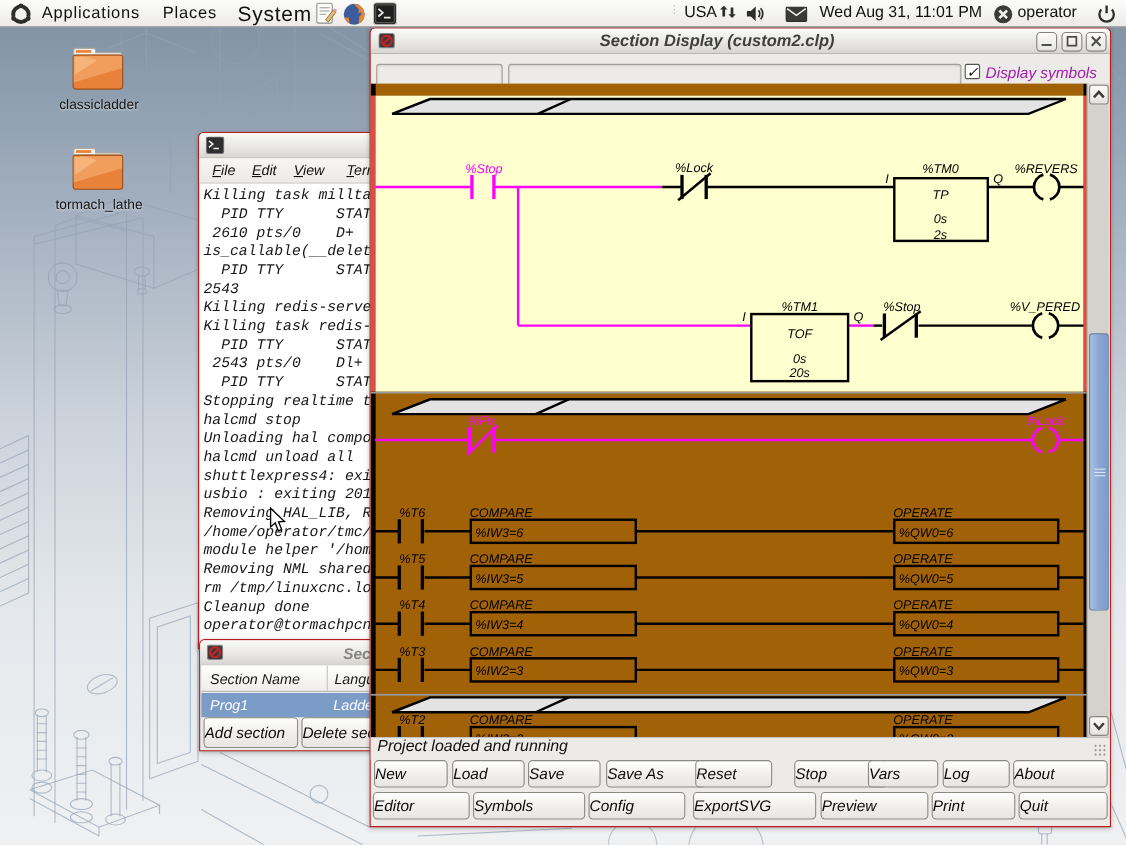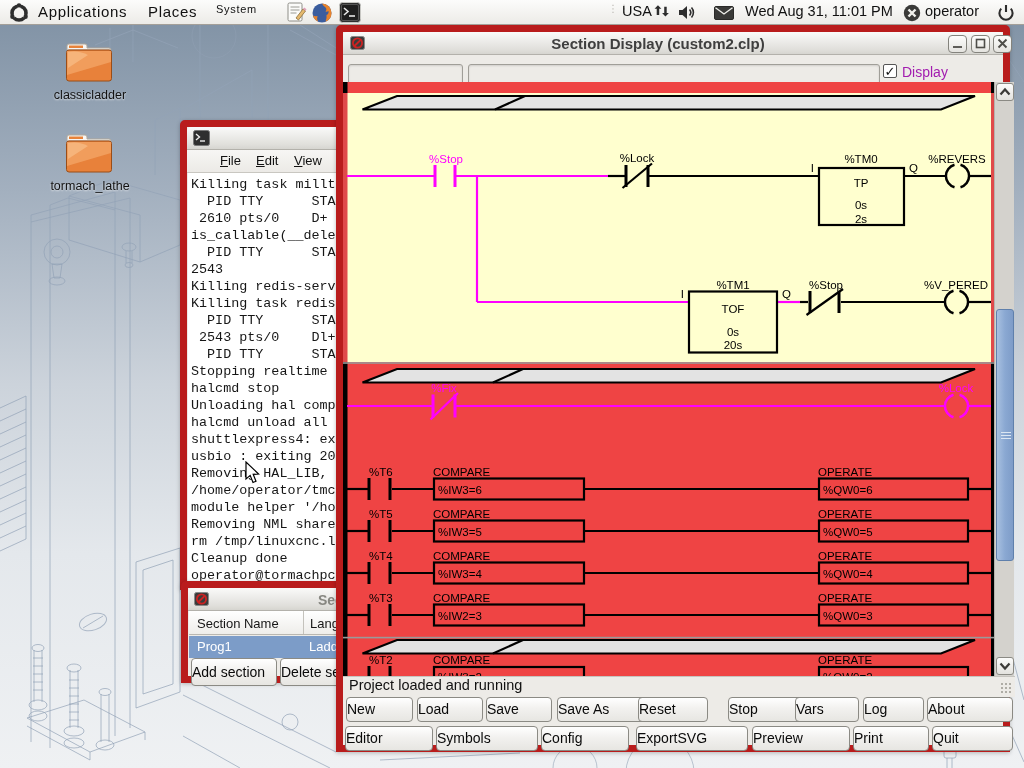--- a/index.html
+++ b/index.html
@@ -7,56 +7,56 @@
   body { font-family:"Liberation Sans", sans-serif; position:relative; background:#dfe3e8; }
   .abs { position:absolute; }
 
   
   #panel { position:absolute; left:0; top:0; width:1024px; height:25px;
     background:linear-gradient(#fcfcfb,#ecebe7); border-bottom:1px solid #a39f98; z-index:40;
     font-size:14.5px; color:#111; }
   #panel .mi { position:absolute; top:3px; }
 
   
-  .win { position:absolute; background:#edebe7; border:7px solid #b91c1c;
-    border-radius:5px 5px 0 0; box-shadow:0 1px 4px rgba(0,0,0,0.25); }
+  .win { position:absolute; background:#edebe7; border:1px solid #b91c1c;
+    border-radius:5px 5px 0 0; box-shadow:0 1px 4px rgba(0,0,0,0.25);font-style:italic; }
   .tbar { position:absolute; left:0; top:0; right:0; height:23px;
     background:linear-gradient(#fafaf9,#e0dfdb 80%,#d6d5d0);
     border-bottom:1px solid #b3b1ab; border-radius:4px 4px 0 0; }
   .tbar .ttl { position:absolute; top:3px; font-weight:bold; font-size:15px; color:#3f3f3f; white-space:nowrap; }
   .tbar .ttl.inact { color:#878781; }
   .wbtn { position:absolute; top:3px; width:19px; height:18px; border:1px solid #84837d;
     border-radius:4px; background:linear-gradient(#fdfdfc,#e4e3df);
     color:#55544f; font-size:12px; text-align:center; line-height:16px; }
 
   
   .btn { position:absolute; height:25px; border:1px solid #8b8a84; border-radius:4px;
     background:linear-gradient(#ffffff,#f2f1ef 45%,#e7e6e2);
     font-size:14px; color:#0a0a0a; line-height:23px;
     white-space:nowrap; overflow:hidden; }
 
   
   #term { left:180px; top:120px; width:560px; height:470px; z-index:10; }
   #term .menu { position:absolute; left:0; top:23px; right:0; height:23px;
     background:linear-gradient(#f7f6f4,#eceae6); border-bottom:1px solid #c9c7c1;
     font-size:13px; color:#111; }
-  #term .menu span { position:absolute; top:3px;margin-left:21px; }
+  #term .menu span { position:absolute; top:3px; }
   #term .body { position:absolute; left:1px; top:46px; right:1px; bottom:1px; background:#ffffff;
     font-family:"Liberation Mono", monospace; font-size:13.4px; line-height:17px;
     color:#161616; white-space:pre; padding:3px 0 0 3px; overflow:hidden; }
 
   
   #sect { left:181px; top:581px; width:380px; height:102px; z-index:20; }
 
   
   #main { left:336px; top:25px; width:674px; height:727px; z-index:30; border-radius:5px 5px 0 0; }
   #main .entry { position:absolute; top:32px; height:22px; background:#edebe7;
     border:1px solid #a09e98; border-radius:3px;
     box-shadow:inset 0 1px 2px rgba(0,0,0,0.12); }
-  #vp { position:absolute; left:0px; top:50px; width:651px; height:594px; background:#ef4444; overflow:hidden; }
+  #vp { position:absolute; left:0px; top:50px; width:651px; height:594px; background:#a16207; overflow:hidden; }
   #sb { position:absolute; left:651px; top:50px; width:20px; height:594px; background:#d4d2cd; border-left:1px solid #b5b3ad; }
   .sbb { position:absolute; left:1px; width:18px; height:18px; border:1px solid #8b8a84; border-radius:3px;
     background:linear-gradient(#fbfbfa,#e3e2de); color:#444; font-size:10px; text-align:center; line-height:16px; font-weight:bold;}
   #sbthumb { position:absolute; left:1px; top:227px; width:18px; height:252px;
     background:linear-gradient(90deg,#a8c0e0,#8aa8d2 50%,#7e9cc8); border:1px solid #5f80ac; border-radius:3px; }
   #status { position:absolute; left:0px; top:644px; width:672px; height:21px;
     background:#edebe7; border-top:1px solid #c6c4bf; font-size:13.5px; color:#101010; }
 </style>
 </head>
 <body>
@@ -186,21 +186,21 @@
       <line x1="11" y1="11" x2="11" y2="1.5"></line>
       <line x1="11" y1="11" x2="2.8" y2="15.8"></line>
       <line x1="11" y1="11" x2="19.2" y2="15.8"></line>
     </g>
     <circle cx="11" cy="3.4" r="2.2" fill="#2e2e2e"></circle>
     <circle cx="4.4" cy="14.8" r="2.2" fill="#2e2e2e"></circle>
     <circle cx="17.6" cy="14.8" r="2.2" fill="#2e2e2e"></circle>
   </svg>
   <span class="mi" style="left:38px;font-size:15px;letter-spacing:0.7px">Applications</span>
   <span class="mi" style="left:148px;font-size:15px;letter-spacing:0.7px">Places</span>
-  <span class="mi" style="left:216px;font-size:11px;letter-spacing:0.7px">System</span>
+  <span class="mi" style="left:216px;font-size:19px;letter-spacing:0.7px">System</span>
   <svg class="mi" style="left:286px;top:2px" width="21" height="21" viewBox="0 0 21 21">
     <rect x="2" y="1" width="14" height="18" rx="1.5" fill="#fbfbf9" stroke="#8e8e88"></rect>
     <path d="M4.5,5 h9 M4.5,8 h9 M4.5,11 h6" stroke="#9a9a94" stroke-width="1"></path>
     <path d="M10,16 L17,7 L19.5,9 L12.5,18 Z" fill="#e5b96e" stroke="#8a6d3a" stroke-width="0.8"></path>
     <path d="M17,7 L19.5,9 L20.5,7.2 L18.2,5.6 Z" fill="#e0a0b8"></path>
   </svg>
   <svg class="mi" style="left:311px;top:2px" width="22" height="22" viewBox="0 0 22 22">
     <circle cx="11" cy="11" r="9.5" fill="#3b5d9e"></circle>
     <path d="M11,1.5 a9.5,9.5 0 0 1 9.5,9.5 a9.5,9.5 0 0 1 -6,8.8 Q16,16 15.5,13 Q18,12 17.5,9 Q16,10 14.5,9.5 Q16.5,7 14,5 Q12,3.5 11,1.5 Z" fill="#e8842c"></path>
     <path d="M2,13.5 Q3,17.5 7,19.5 Q5.5,16.5 6.5,14 Q4,14.5 2,13.5 Z" fill="#e8842c"></path>

